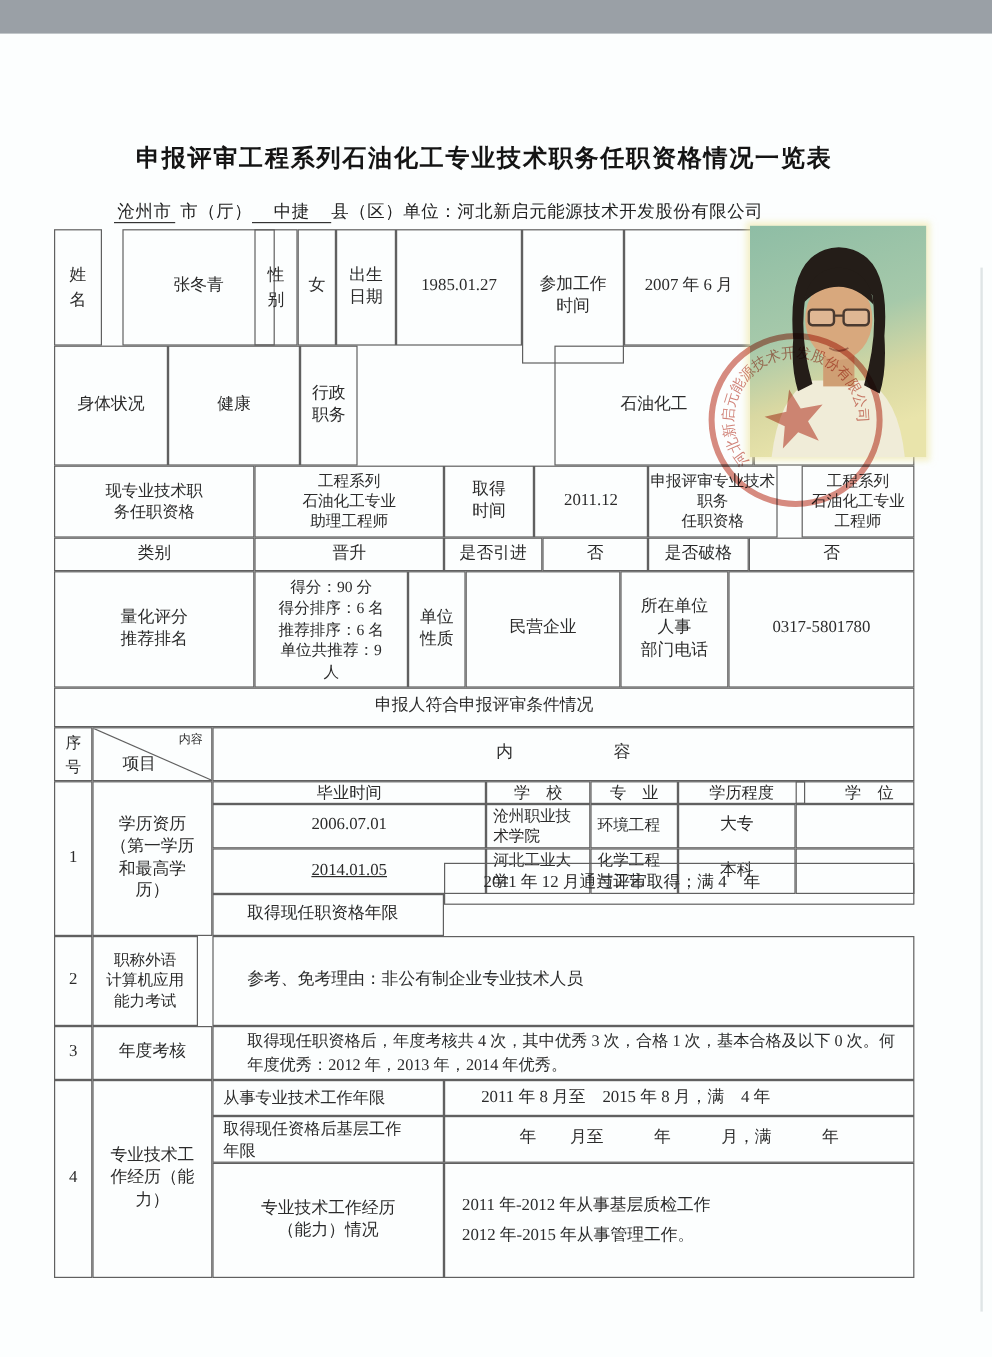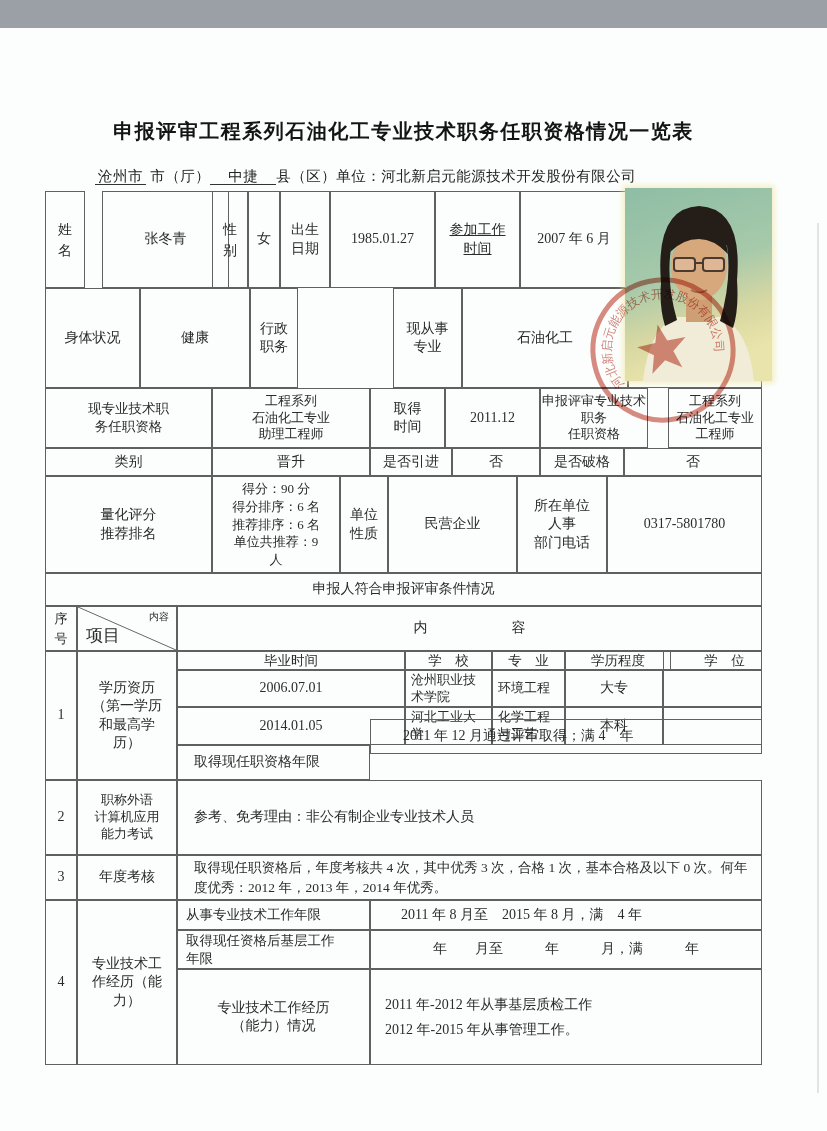--- a/index.html
+++ b/index.html
@@ -21,28 +21,28 @@
     letter-spacing:0.5px; white-space:nowrap;
   }
   .u{border-bottom:1px solid #333; padding:0 3px;}
   .cell{
     position:absolute; box-sizing:border-box;
     border:1px solid #606060;
     display:flex; align-items:center; justify-content:center;
     text-align:center; white-space:pre-line;
     font-size:14px; line-height:1.32; color:#2b2b2b;
   }
-  .l{justify-content:flex-start; text-align:left; padding-left:16px; padding-right:8px;}
+  .l{justify-content:flex-start; text-align:left; padding-left:28px; padding-right:8px;}
   .s13{font-size:13px;}
   .s135{font-size:13.5px;}
   .lh15{line-height:1.5;}
   .lh13{line-height:1.3;}
   .diag-svg{position:absolute; left:0; top:0; width:100%; height:100%;}
   .diag-top{position:absolute; right:7px; top:3px; font-size:10px;}
-  .diag-bottom{position:absolute; left:8px; bottom:3px; font-size:17px;}
+  .diag-bottom{position:absolute; left:24px; bottom:3px; font-size:14px;}
   .photo{
     position:absolute; left:625px; top:160px; width:147px; height:193px;
     z-index:5; box-shadow:0 0 5px 3px rgba(238,230,160,0.55);
   }
   .stamp{
     position:absolute; left:578px; top:237px; width:170px; height:170px;
     z-index:6; mix-blend-mode:multiply; opacity:0.82;
   }
   .edge-line{
     position:absolute; left:817px; top:195px; width:2px; height:870px;
@@ -60,31 +60,29 @@
 
   <div class="cell lh15" style="left:45px;top:163px;width:40px;height:97px;">姓
 名</div>
   <div class="cell" style="left:102px;top:163px;width:127px;height:97px;font-family:Liberation Serif, serif;">张冬青</div>
   <div class="cell lh15" style="left:212px;top:163px;width:36px;height:97px;">性
 别</div>
   <div class="cell" style="left:248px;top:163px;width:32px;height:97px;">女</div>
   <div class="cell" style="left:280px;top:163px;width:50px;height:97px;">出生
 日期</div>
   <div class="cell" style="left:330px;top:163px;width:105px;height:97px;">1985.01.27</div>
-  <div class="cell" style="left:435px;top:163px;width:85px;height:97px;text-decoration:underline;">参加工作
+  <div class="cell" style="left:435px;top:163px;width:85px;height:112px;">参加工作
 时间</div>
   <div class="cell" style="left:520px;top:163px;width:108px;height:97px;">2007 年 6 月</div>
   <div class="cell" style="left:628px;top:163px;width:134px;height:197px;"></div>
 
   <div class="cell" style="left:45px;top:260px;width:95px;height:100px;">身体状况</div>
   <div class="cell" style="left:140px;top:260px;width:110px;height:100px;">健康</div>
   <div class="cell" style="left:250px;top:260px;width:48px;height:100px;">行政
 职务</div>
-  <div class="cell" style="left:393px;top:260px;width:69px;height:100px;">现从事
-专业</div>
   <div class="cell" style="left:462px;top:260px;width:166px;height:100px;">石油化工</div>
 
   <div class="cell s135" style="left:45px;top:360px;width:167px;height:60px;">现专业技术职
 务任职资格</div>
   <div class="cell s13 lh13" style="left:212px;top:360px;width:158px;height:60px;">工程系列
 石油化工专业
 助理工程师</div>
   <div class="cell" style="left:370px;top:360px;width:75px;height:60px;">取得
 时间</div>
   <div class="cell" style="left:445px;top:360px;width:95px;height:60px;">2011.12</div>
@@ -140,31 +138,31 @@
   <div class="cell s135" style="left:492px;top:623px;width:73px;height:19px;">专　业</div>
   <div class="cell s135" style="left:565px;top:623px;width:106px;height:19px;">学历程度</div>
   <div class="cell s135" style="left:663px;top:623px;width:99px;height:19px;padding-left:24px;">学　位</div>
 
   <div class="cell" style="left:177px;top:642px;width:228px;height:37px;">2006.07.01</div>
   <div class="cell s13 l lh13" style="left:405px;top:642px;width:87px;height:37px;padding-left:5px;">沧州职业技术学院</div>
   <div class="cell s13 l lh13" style="left:492px;top:642px;width:73px;height:37px;padding-left:5px;">环境工程</div>
   <div class="cell" style="left:565px;top:642px;width:98px;height:37px;">大专</div>
   <div class="cell" style="left:663px;top:642px;width:99px;height:37px;"></div>
 
-  <div class="cell" style="left:177px;top:679px;width:228px;height:38px;">2014.01.05</div>
+  <div class="cell" style="left:177px;top:679px;width:228px;height:38px;text-decoration:underline;">2014.01.05</div>
   <div class="cell s13 l lh13" style="left:405px;top:679px;width:87px;height:38px;padding-left:5px;">河北工业大学</div>
   <div class="cell s13 l lh13" style="left:492px;top:679px;width:73px;height:38px;padding-left:5px;">化学工程与工艺</div>
   <div class="cell" style="left:565px;top:679px;width:98px;height:38px;">本科</div>
   <div class="cell" style="left:663px;top:679px;width:99px;height:38px;"></div>
 
   <div class="cell l" style="left:177px;top:717px;width:193px;height:35px;">取得现任职资格年限</div>
   <div class="cell l" style="left:370px;top:691px;width:392px;height:35px;padding-left:32px;">2011 年 12 月通过评审取得；满 4　年</div>
 
   <div class="cell" style="left:45px;top:752px;width:32px;height:75px;">2</div>
-  <div class="cell s13 lh13" style="left:77px;top:752px;width:100px;height:75px;">职称外语
+  <div class="cell s13 lh13" style="left:77px;top:752px;width:88px;height:75px;">职称外语
 计算机应用
 能力考试</div>
   <div class="cell l" style="left:177px;top:752px;width:585px;height:75px;">参考、免考理由：非公有制企业专业技术人员</div>
 
   <div class="cell" style="left:45px;top:827px;width:32px;height:45px;">3</div>
   <div class="cell" style="left:77px;top:827px;width:100px;height:45px;">年度考核</div>
   <div class="cell l s135" style="left:177px;top:827px;width:585px;height:45px;line-height:1.45;">取得现任职资格后，年度考核共 4 次，其中优秀 3 次，合格 1 次，基本合格及以下 0 次。何年度优秀：2012 年，2013 年，2014 年优秀。</div>
 
   <div class="cell" style="left:45px;top:872px;width:32px;height:165px;">4</div>
   <div class="cell" style="left:77px;top:872px;width:100px;height:165px;">专业技术工

